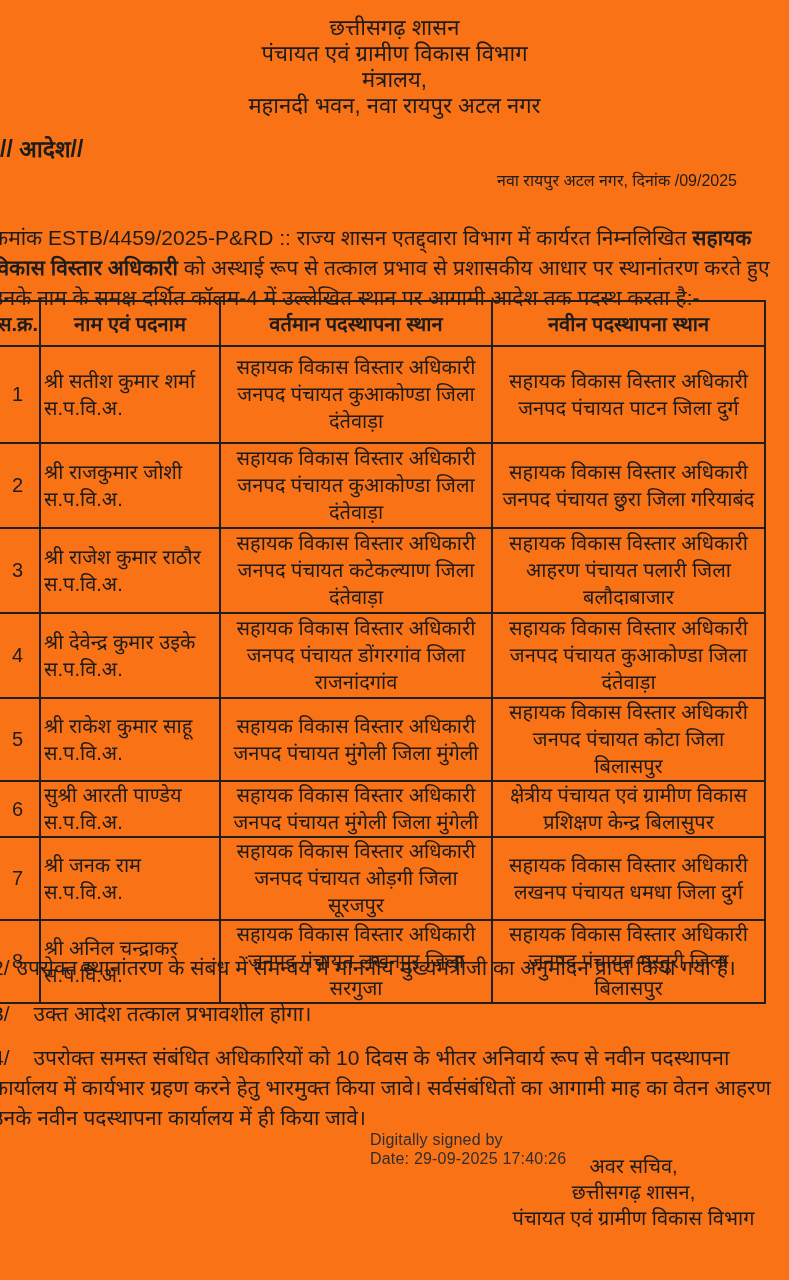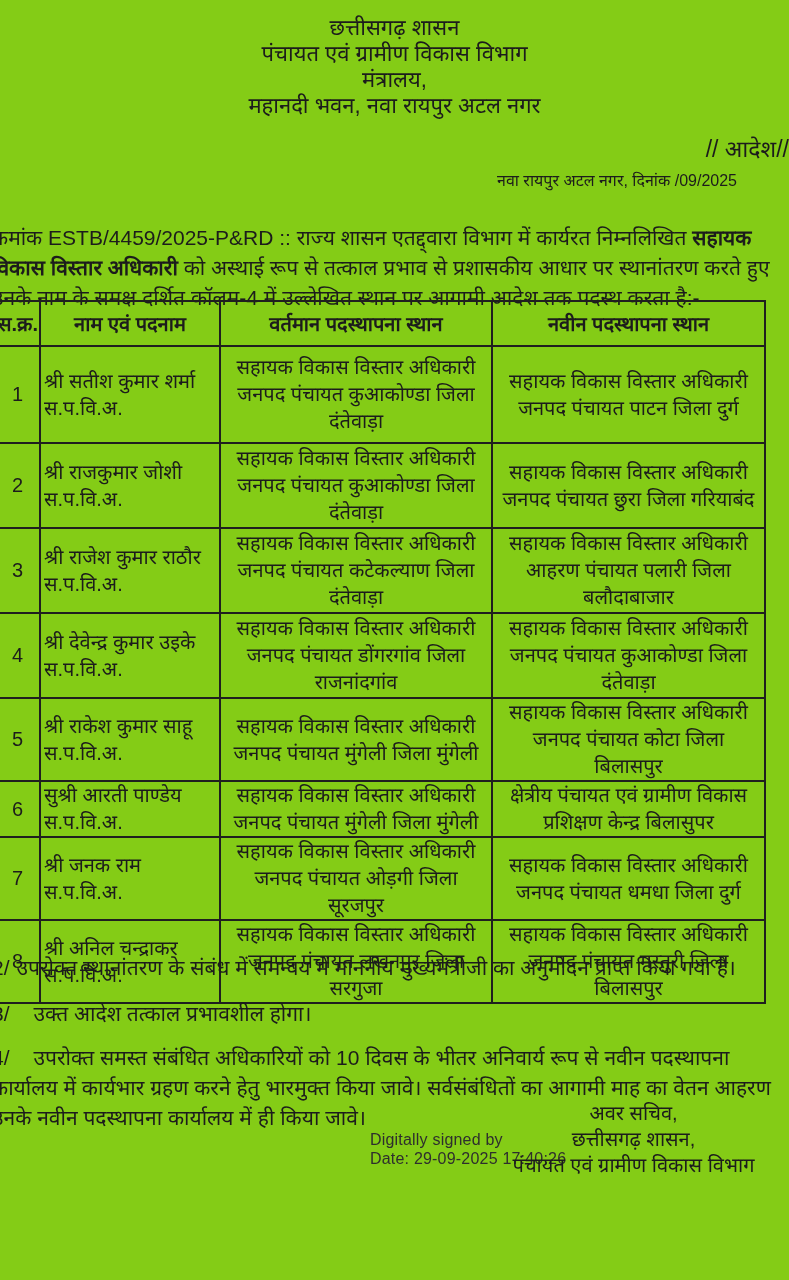--- a/index.html
+++ b/index.html
@@ -1,31 +1,31 @@
 <!DOCTYPE html>
 <html><head>
 <meta charset="utf-8">
 <style>
   html,body{margin:0;padding:0;background:#e8e8e8;}
   .page{
     position:relative;
     width:789px;height:1280px;
     margin:0 auto;
-    background:#84cc16;
+    background:#f97316;
     overflow:hidden;
     color:#1c1c1c;
     font-family:"Liberation Sans", sans-serif;
   }
   .letterhead{
     position:absolute;top:15px;left:0;width:100%;
     text-align:center;font-size:22px;line-height:26px;font-weight:500;
   }
   .order-title{
     position:absolute;top:132px;left:0;width:100%;
-    text-align:right;font-size:23px;font-weight:normal;
+    text-align:left;font-size:23px;font-weight:bold;
   }
   .date-line{
     position:absolute;top:169px;right:52px;
     font-size:16px;
   }
   .opening{
     position:absolute;top:202px;left:-8px;width:803px;
     font-size:21px;line-height:30px;
   }
   .opening b{font-weight:bold;}
@@ -53,21 +53,21 @@
   #p2{top:953px;}
   #p3{top:999px;}
   #p4{top:1043px;}
   .sig-digital{
     position:absolute;top:1130px;left:326px;
     font-size:16px;line-height:19px;color:#2e2e2e;
     letter-spacing:0.2px;
     margin-left:44px;
   }
   .sig-authority{
-    position:absolute;top:1100px;left:478px;width:311px;
+    position:absolute;top:1153px;left:478px;width:311px;
     text-align:center;font-size:20px;line-height:26px;
   }
 </style>
 </head>
 <body>
 
 <div class="page">
 
   <div class="letterhead">
     <div>छत्तीसगढ़ शासन</div>
@@ -152,21 +152,21 @@
         <td class="loc">सहायक विकास विस्तार अधिकारी जनपद पंचायत मुंगेली जिला मुंगेली</td>
         <td class="loc">क्षेत्रीय पंचायत एवं ग्रामीण विकास प्रशिक्षण केन्द्र बिलासुपर</td>
       </tr>
       <tr style="height:55px">
         <td class="sn">7</td>
         <td class="name">
           <div>श्री जनक राम</div>
           <div>स.प.वि.अ.</div>
         </td>
         <td class="loc">सहायक विकास विस्तार अधिकारी जनपद पंचायत ओड़गी जिला सूरजपुर</td>
-        <td class="loc">सहायक विकास विस्तार अधिकारी जनपद पंचायत धमधा जिला दुर्ग</td>
+        <td class="loc">सहायक विकास विस्तार अधिकारी लखनप पंचायत धमधा जिला दुर्ग</td>
       </tr>
       <tr style="height:58px">
         <td class="sn">8</td>
         <td class="name">
           <div>श्री अनिल चन्द्राकर</div>
           <div>स.प.वि.अ.</div>
         </td>
         <td class="loc">सहायक विकास विस्तार अधिकारी जनपद पंचायत लखनपुर जिला सरगुजा</td>
         <td class="loc">सहायक विकास विस्तार अधिकारी जनपद पंचायत मस्तुरी जिला बिलासपुर</td>
       </tr>

